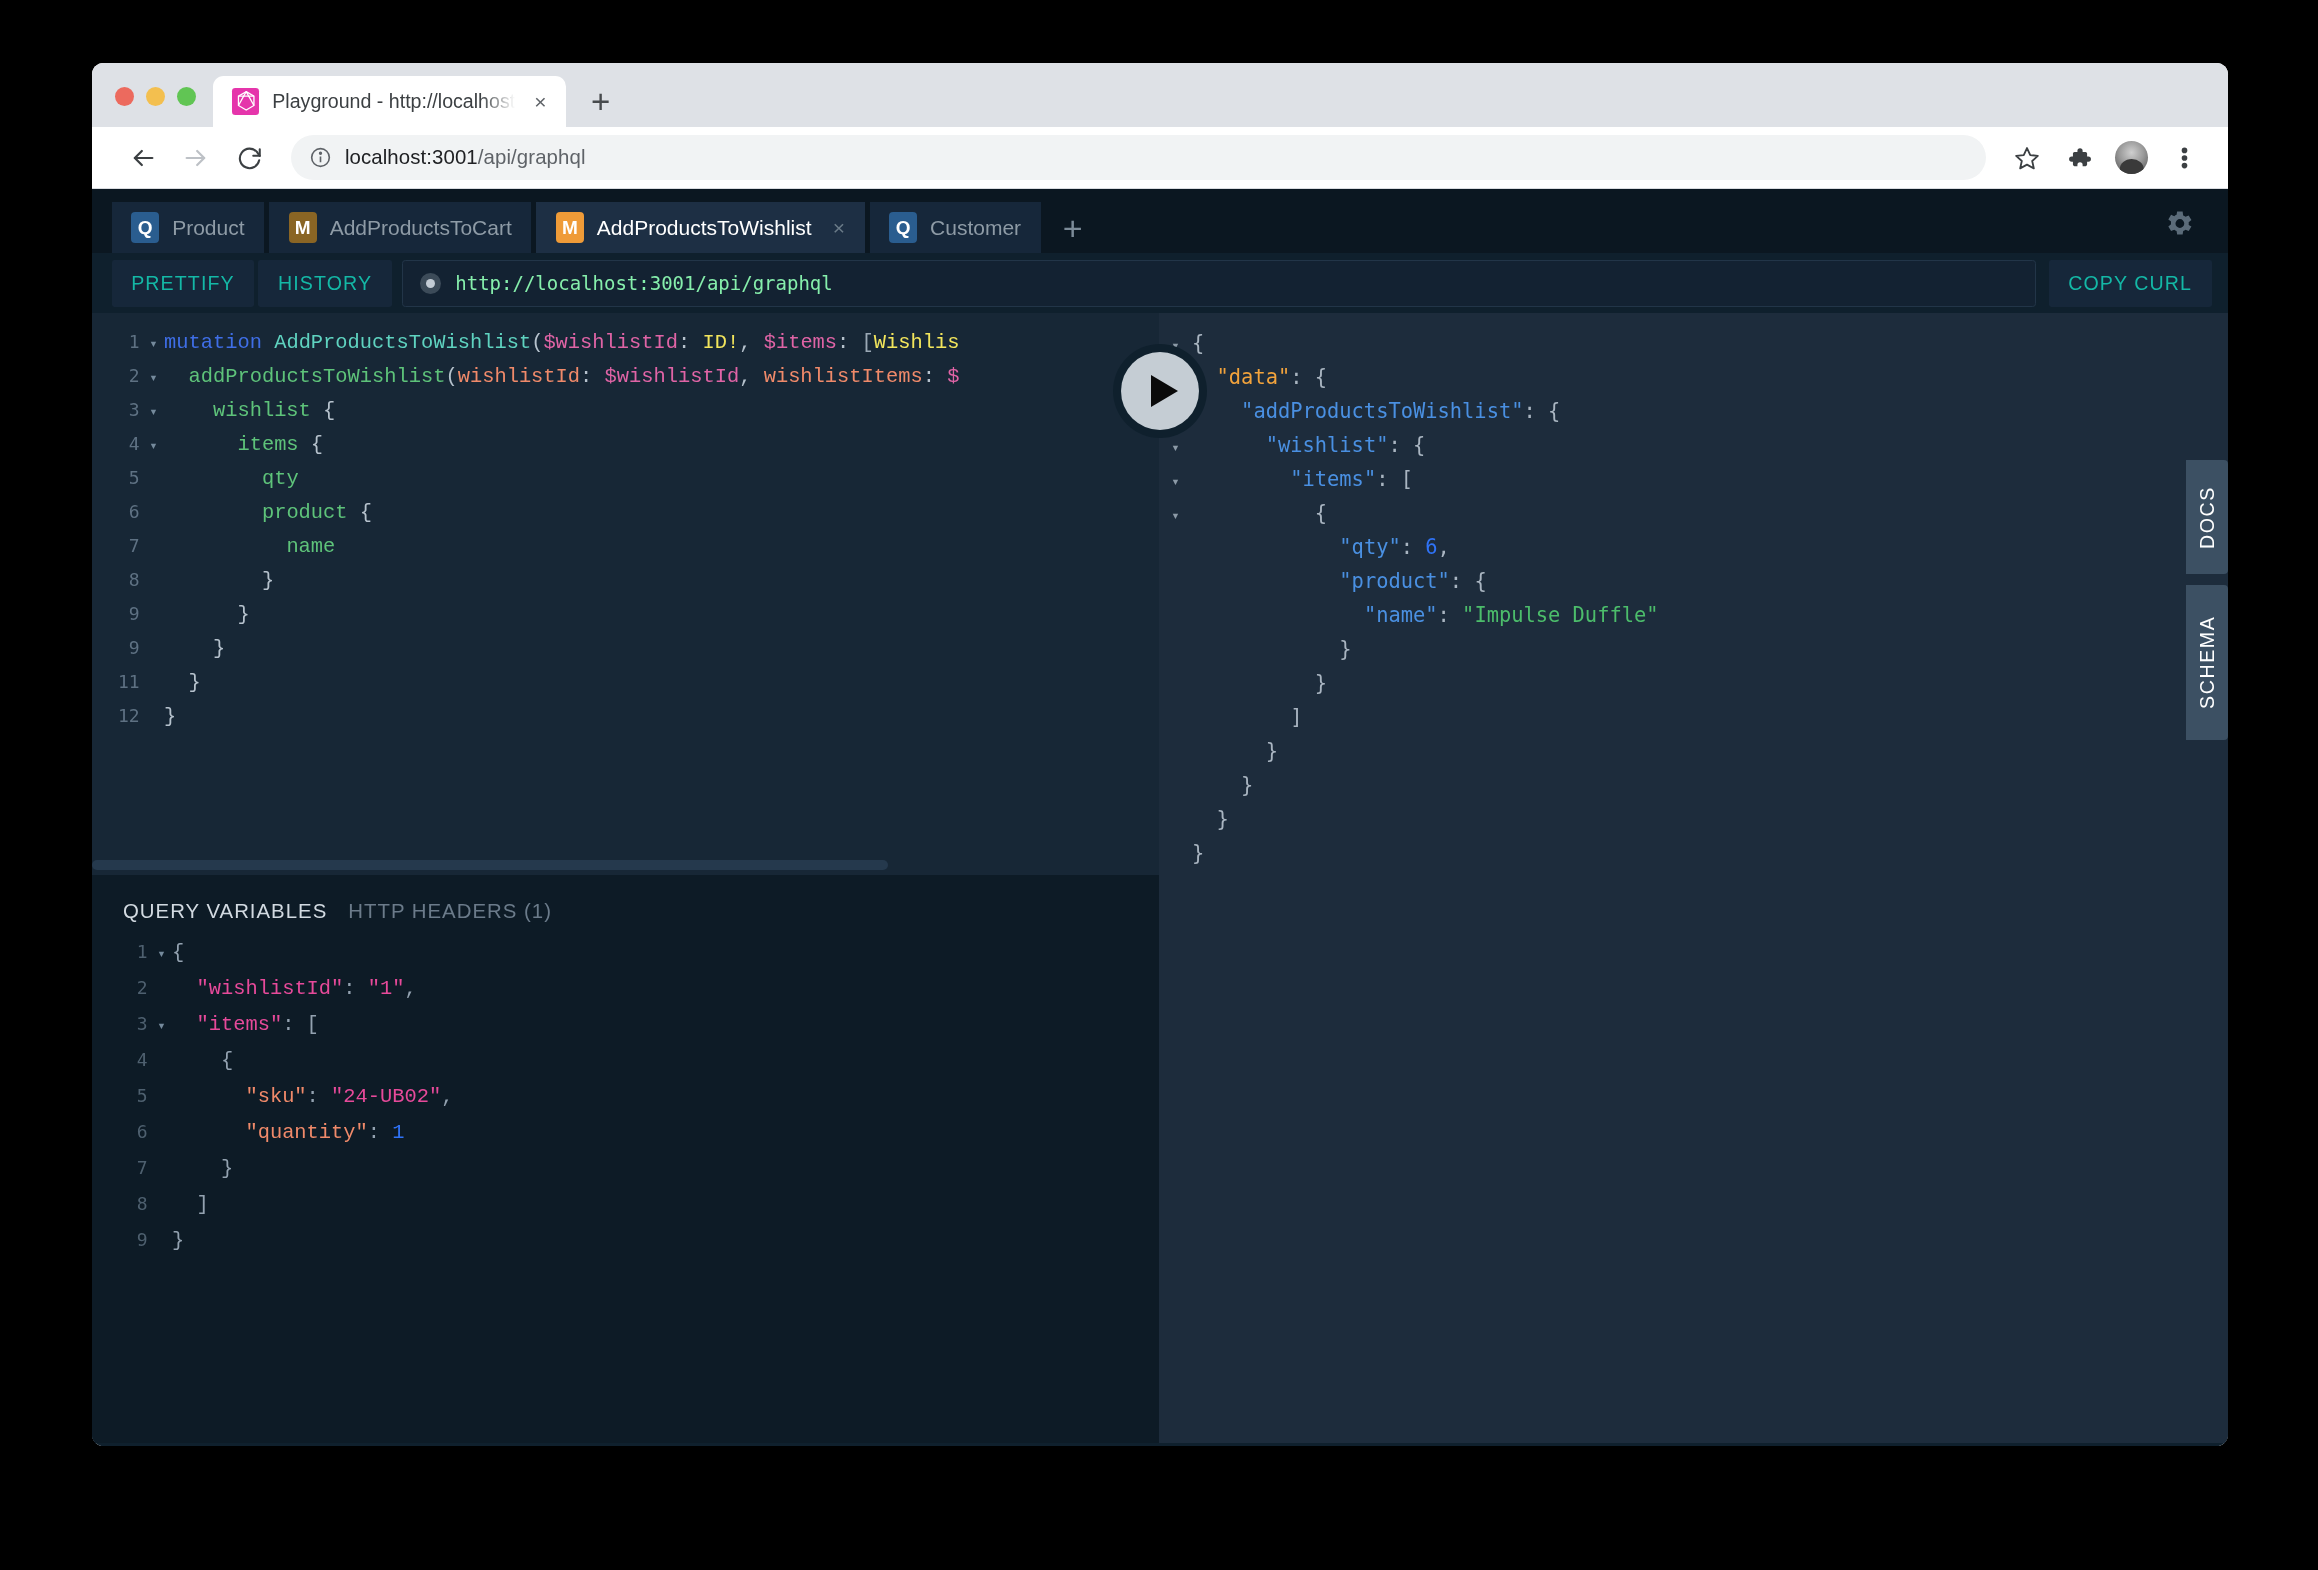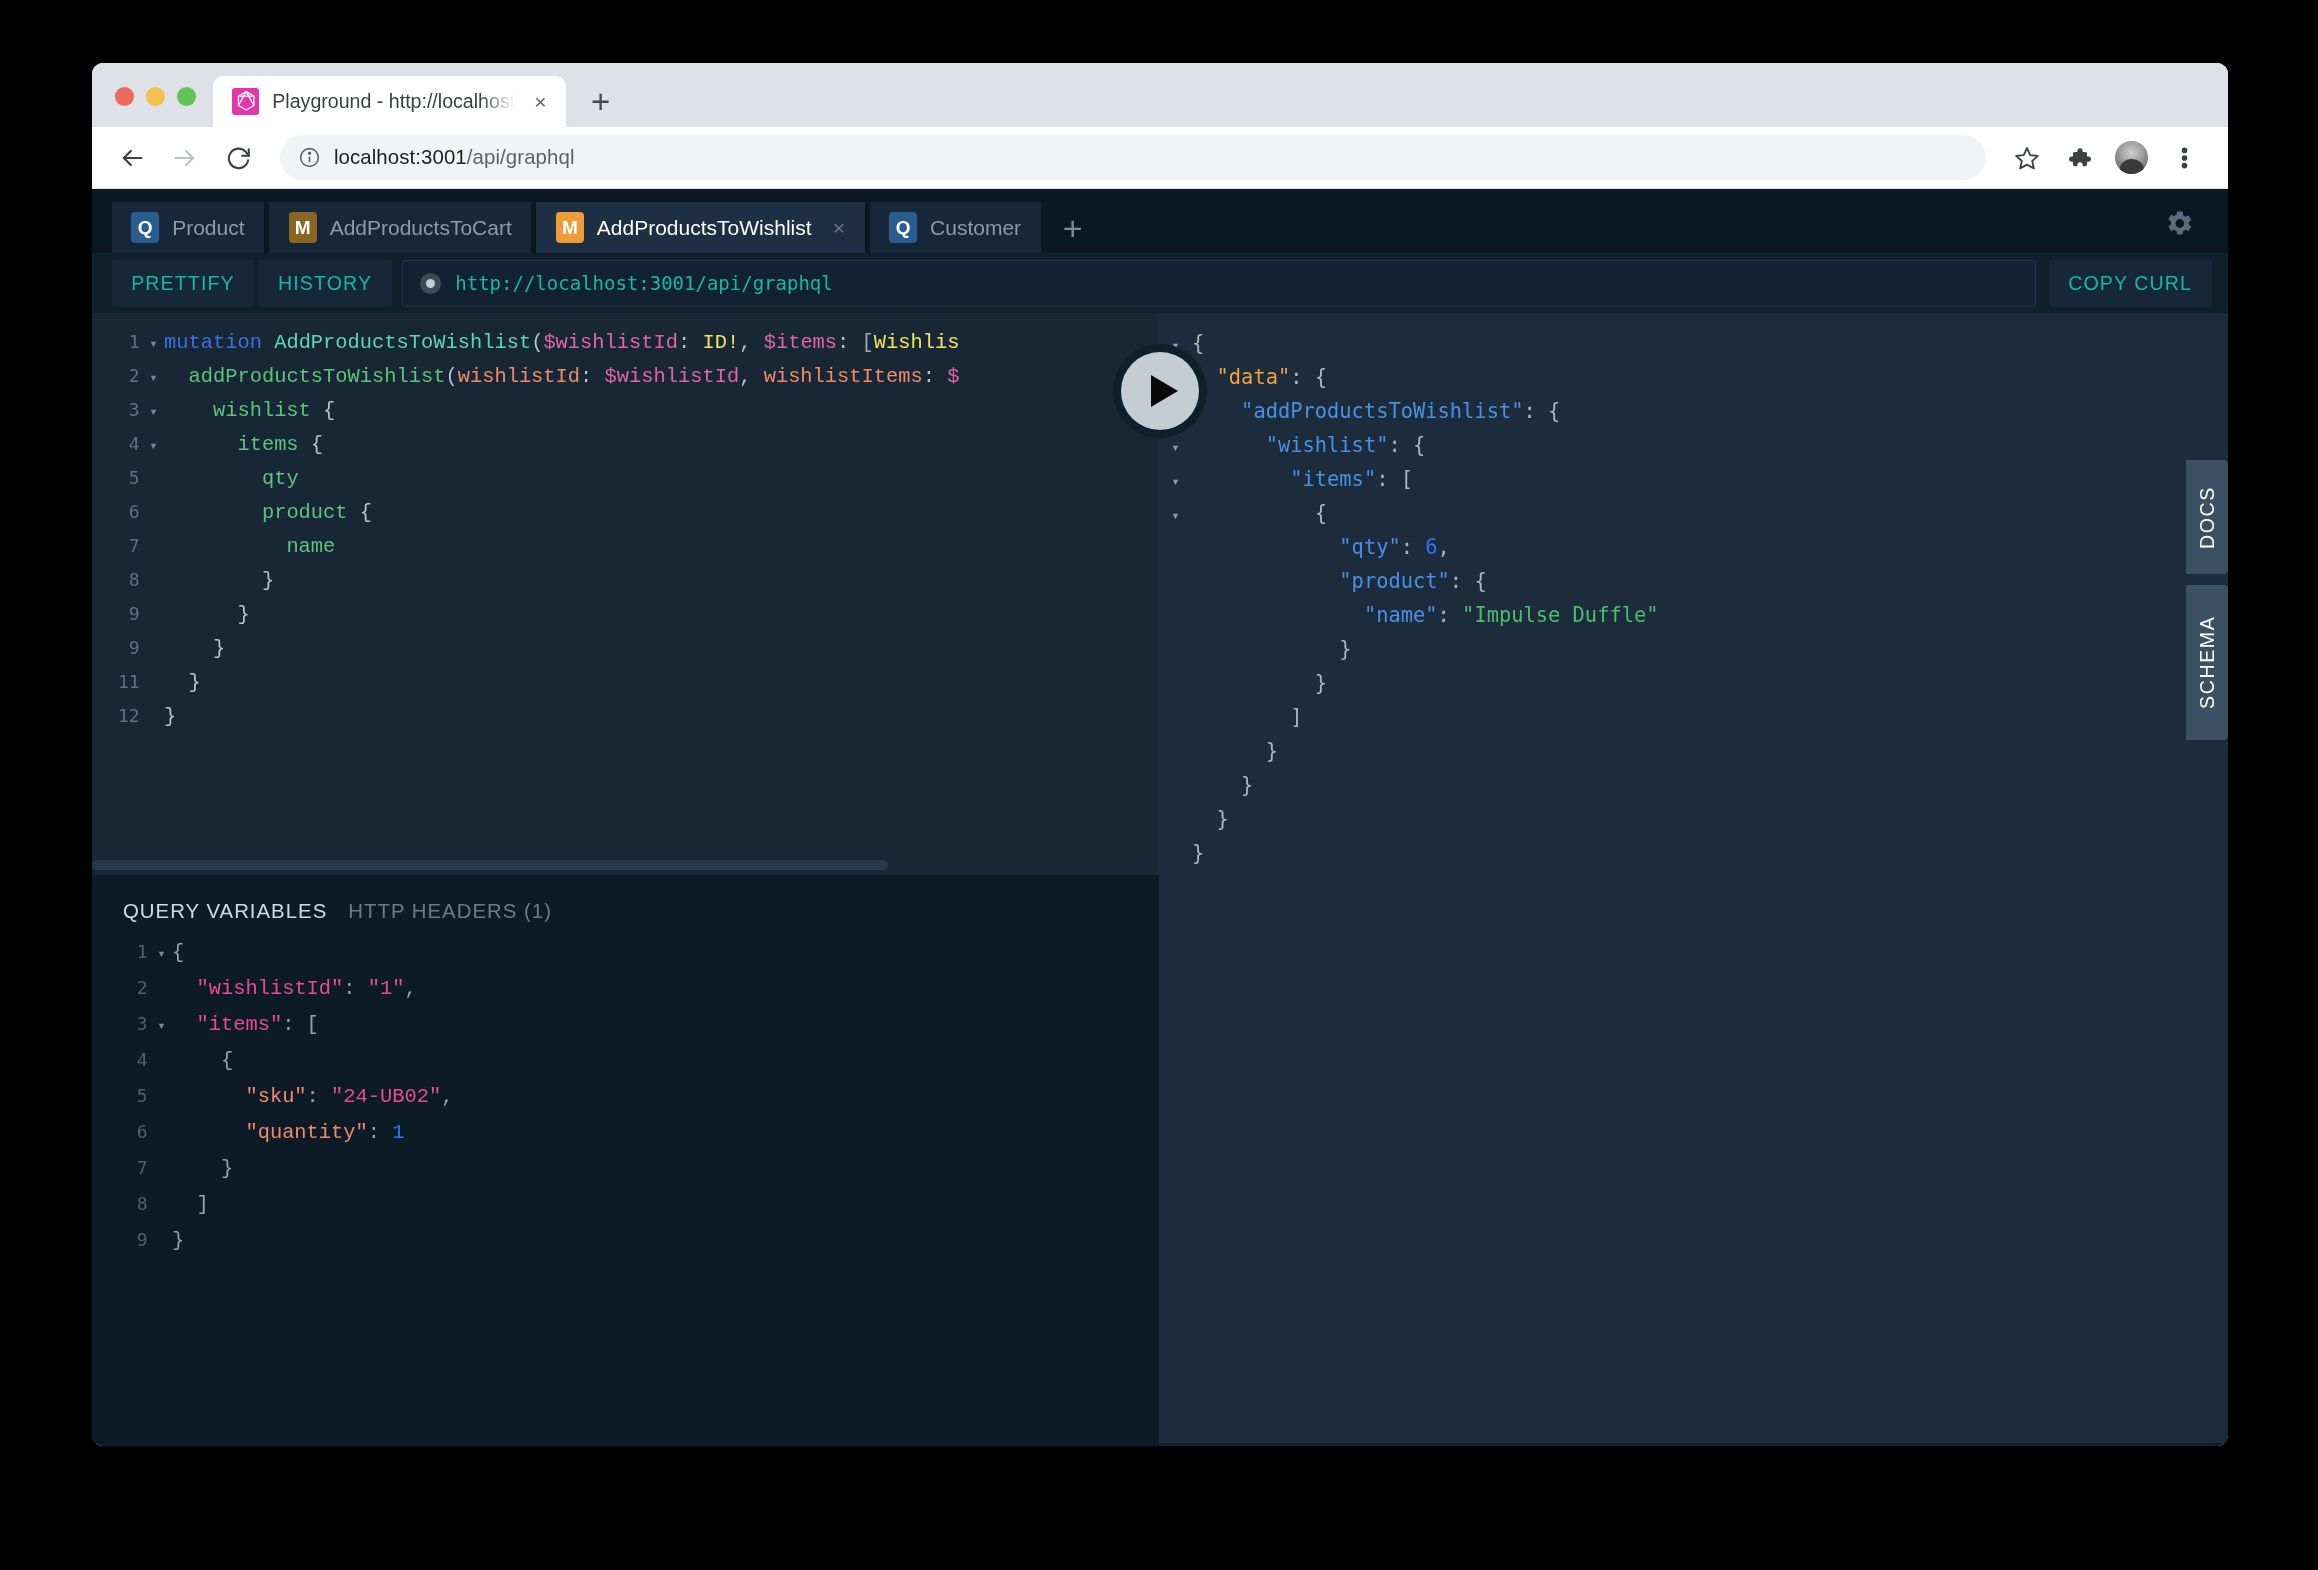--- a/index.html
+++ b/index.html
@@ -79,21 +79,21 @@
     display: flex; align-items: center; justify-content: center;
     color: #474a4d; font-size: 33px; font-weight: 300; line-height: 1;
   }
 
   
   .toolbar {
     height: 62px;
     background: #ffffff;
     display: flex;
     align-items: center;
-    padding: 0 21px 0 16px;
+    padding: 0 21px 0 27px;
     gap: 6.5px;
     border-bottom: 1.6px solid #dadce0;
   }
   .nav-btn {
     width: 47px; height: 47px;
     display: flex; align-items: center; justify-content: center;
     color: #3c4043;
     flex: 0 0 auto;
   }
   .nav-btn.disabled { color: #bdc1c6; }
@@ -226,21 +226,21 @@
     display: flex; align-items: center; justify-content: center;
     flex: 0 0 auto;
   }
   .url-dot::after {
     content: ""; width: 9px; height: 9px; border-radius: 50%;
     background: #c3ccd5;
   }
   .url-text {
     font-family: "DejaVu Sans Mono", monospace;
     font-size: 19px;
-    color: #14b8a6;
+    color: #86efac;
   }
 
   
   .pg-main {
     position: relative;
     height: calc(100% - 127px);
     display: flex;
   }
   .left-col {
     width: 1067px;

